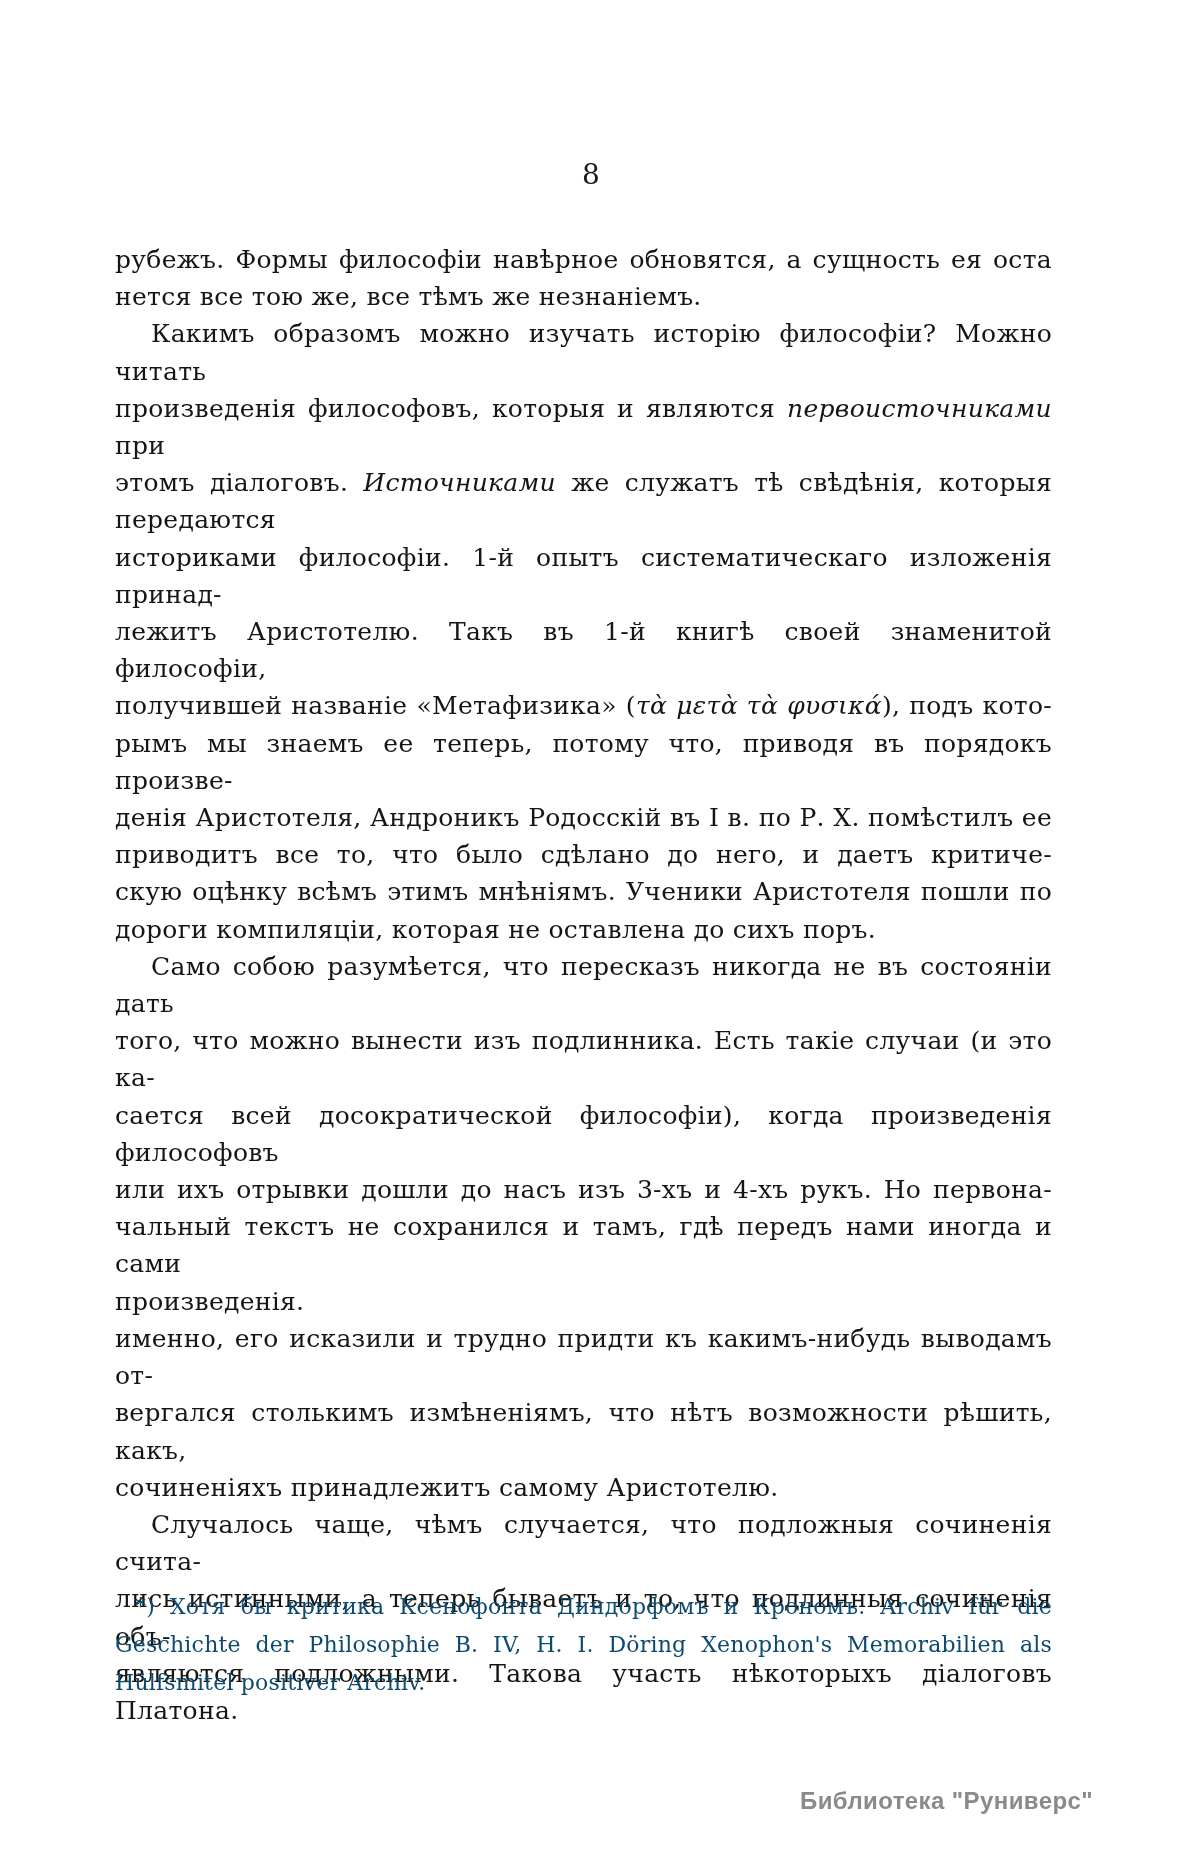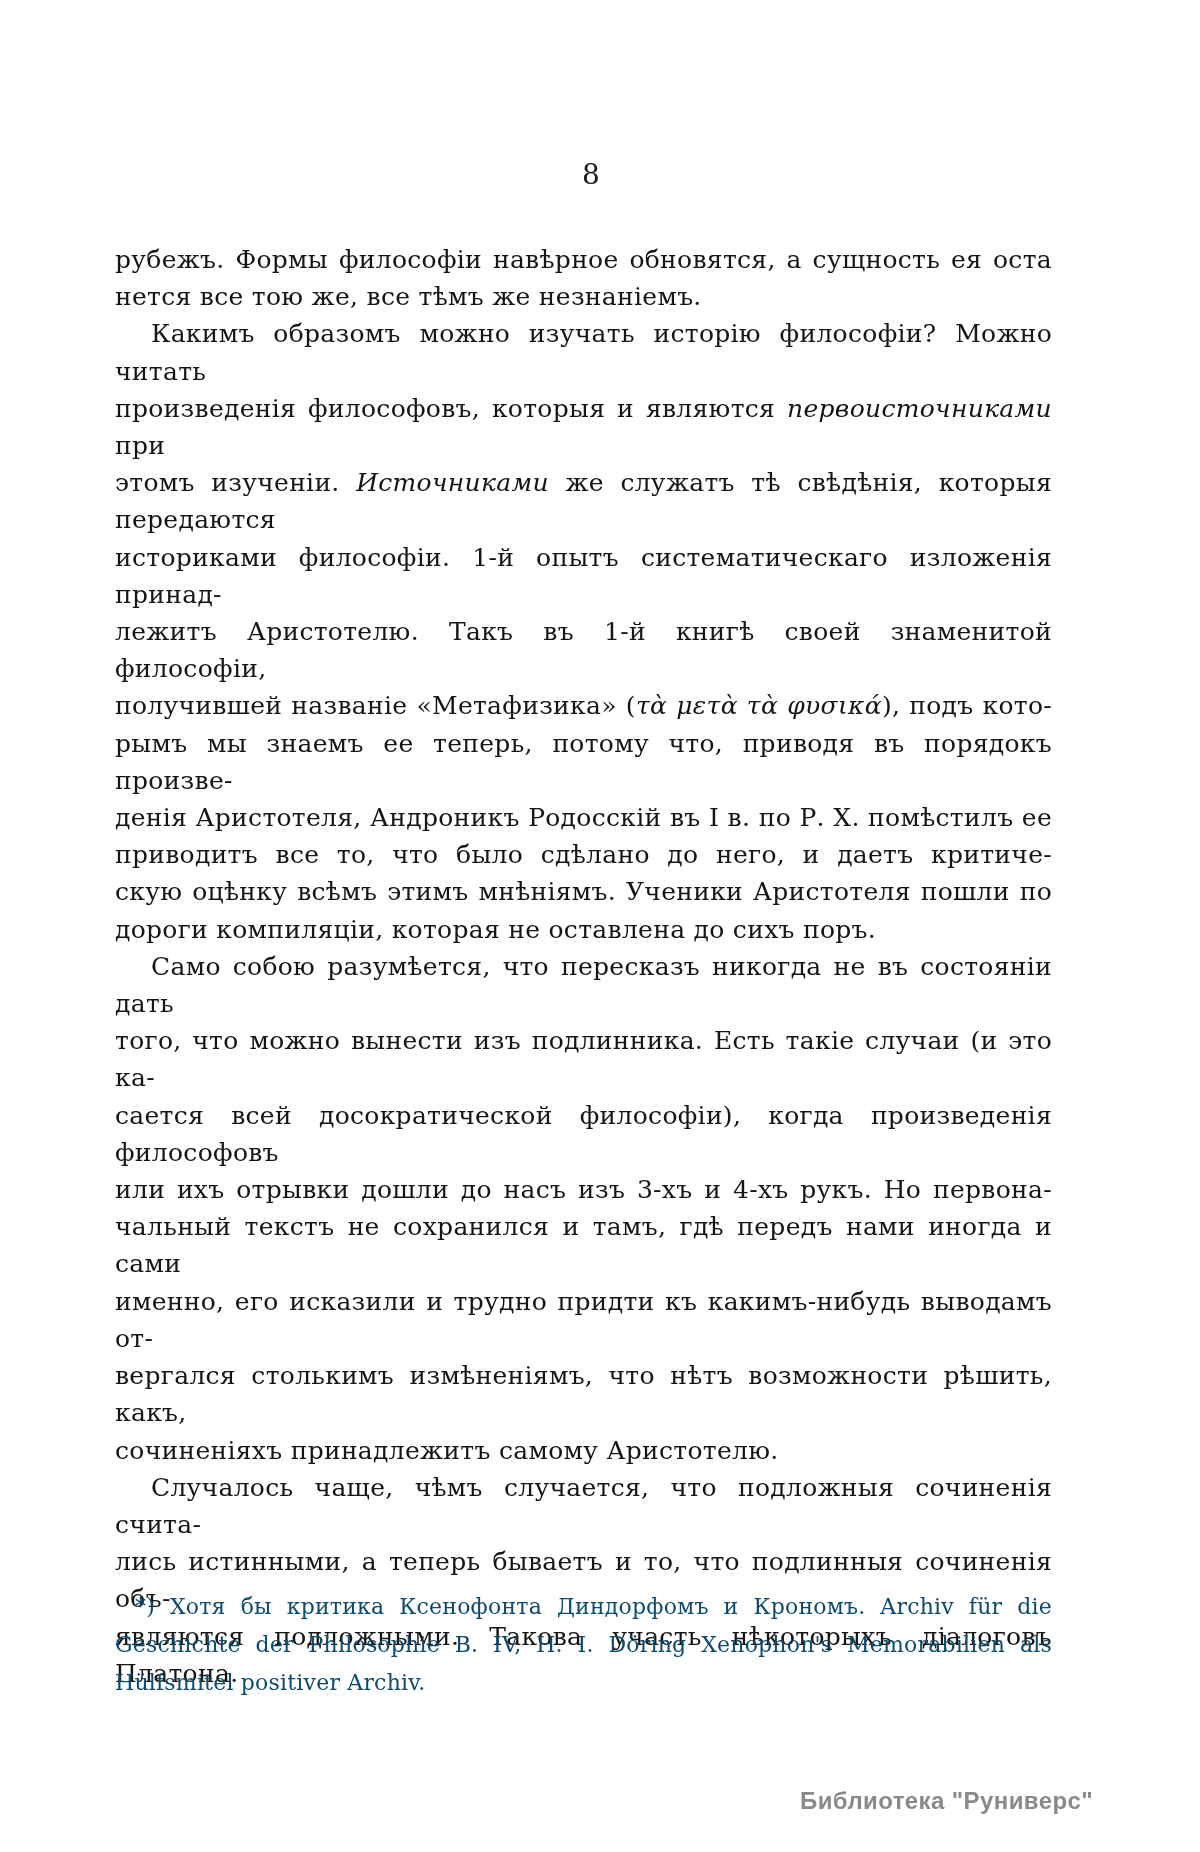--- a/index.html
+++ b/index.html
@@ -76,34 +76,35 @@
 <body>
 
 <div class="page">
   <div class="pagenum">8</div>
 
   <div class="body-text" id="body-lines">
       <div class="tline"><span>рубежъ. Формы философіи навѣрное обновятся, а сущность ея оста</span></div>
       <div class="tline noj"><span>нется все тою же, все тѣмъ же незнаніемъ.</span></div>
       <div class="tline indent"><span>Какимъ образомъ можно изучать исторію философіи? Можно читать</span></div>
       <div class="tline"><span>произведенія философовъ, которыя и являются </span><span class="seg-italic">первоисточниками</span><span> при</span></div>
-      <div class="tline"><span>этомъ изученіи. </span><span class="seg-italic">Источниками</span><span> же служатъ тѣ свѣдѣнія, которыя передаются</span></div>
+      <div class="tline"><span>этомъ діалоговъ. </span><span class="seg-italic">Источниками</span><span> же служатъ тѣ свѣдѣнія, которыя передаются</span></div>
       <div class="tline"><span>историками философіи. 1-й опытъ систематическаго изложенія принад-</span></div>
       <div class="tline"><span>лежитъ Аристотелю. Такъ въ 1-й книгѣ своей знаменитой философіи,</span></div>
       <div class="tline"><span>получившей названіе «Метафизика» (</span><span class="seg-italic">τὰ μετὰ τὰ φυσικά</span><span>), подъ кото-</span></div>
       <div class="tline"><span>рымъ мы знаемъ ее теперь, потому что, приводя въ порядокъ произве-</span></div>
       <div class="tline"><span>денія Аристотеля, Андроникъ Родосскій въ I в. по Р. Х. помѣстилъ ее</span></div>
       <div class="tline"><span>приводитъ все то, что было сдѣлано до него, и даетъ критиче-</span></div>
       <div class="tline"><span>скую оцѣнку всѣмъ этимъ мнѣніямъ. Ученики Аристотеля пошли по</span></div>
       <div class="tline noj"><span>дороги компиляціи, которая не оставлена до сихъ поръ.</span></div>
       <div class="tline indent"><span>Само собою разумѣется, что пересказъ никогда не въ состояніи дать</span></div>
       <div class="tline"><span>того, что можно вынести изъ подлинника. Есть такіе случаи (и это ка-</span></div>
       <div class="tline"><span>сается всей досократической философіи), когда произведенія философовъ</span></div>
       <div class="tline"><span>или ихъ отрывки дошли до насъ изъ 3-хъ и 4-хъ  рукъ. Но первона-</span></div>
       <div class="tline"><span>чальный текстъ не сохранился и тамъ, гдѣ передъ нами иногда и сами</span></div>
+      <div class="tline noj"><span>произведенія.</span></div>
       <div class="tline"><span>именно, его исказили и трудно придти къ какимъ-нибудь выводамъ от-</span></div>
       <div class="tline"><span>вергался столькимъ измѣненіямъ, что нѣтъ возможности рѣшить, какъ,</span></div>
       <div class="tline noj"><span>сочиненіяхъ принадлежитъ самому Аристотелю.</span></div>
       <div class="tline indent"><span>Случалось чаще, чѣмъ случается, что подложныя сочиненія счита-</span></div>
       <div class="tline"><span>лись истинными, а теперь бываетъ и то, что подлинныя сочиненія объ-</span></div>
       <div class="tline"><span>являются подложными. Такова участь нѣкоторыхъ діалоговъ Платона.</span></div>
     </div>
 
   <div class="footnote" id="footnote-lines">
       <div class="tline indent"><span>*) Хотя бы критика Ксенофонта Диндорфомъ и Крономъ. Archiv für die</span></div>

